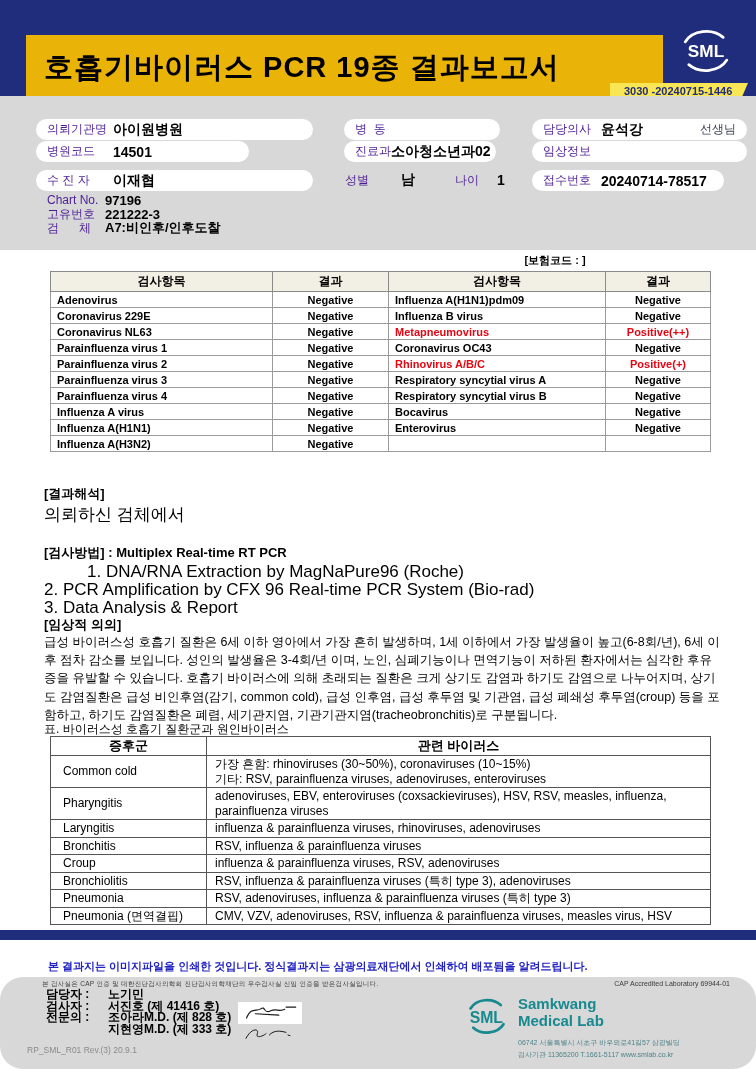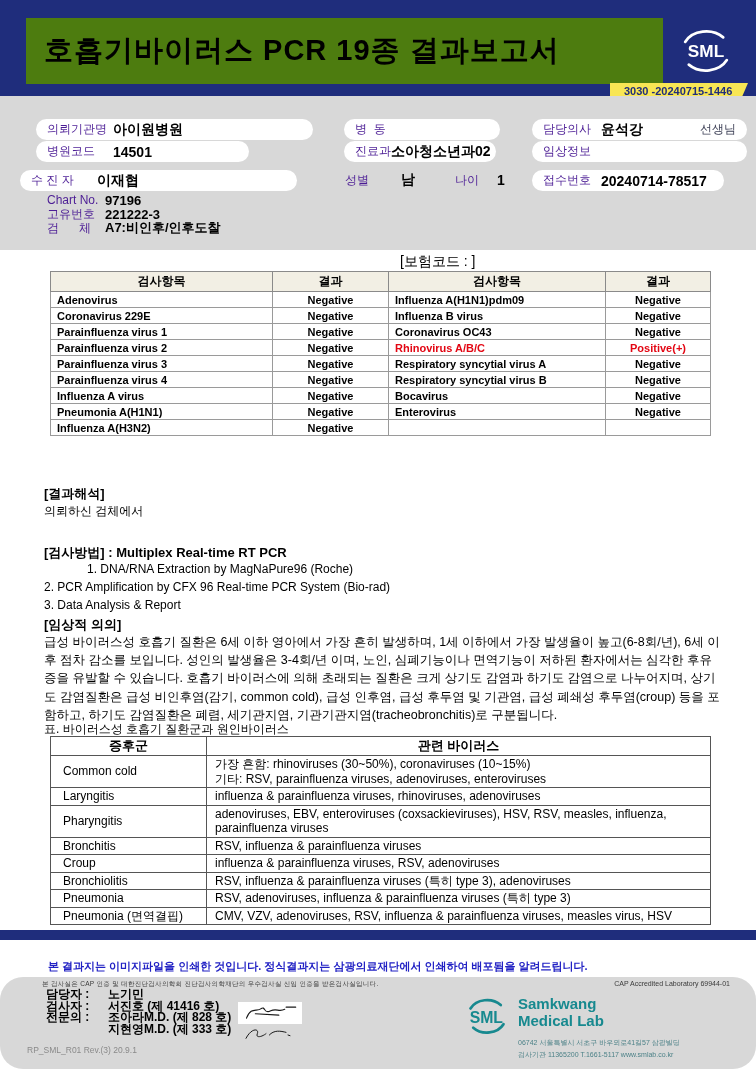--- a/index.html
+++ b/index.html
@@ -1,21 +1,21 @@
 <!DOCTYPE html>
 <html><head>
 <meta charset="utf-8">
 <style>
   * { margin:0; padding:0; box-sizing:border-box; }
   body { background:#e8e8e8; font-family:"Liberation Sans","DejaVu Sans",sans-serif; }
   .page { position:relative; width:756px; height:1069px; background:#ffffff; overflow:hidden; margin:0 auto; }
 
   
   .top-band { position:absolute; left:0; top:0; width:756px; height:96px; background:#1f2d7c; }
-  .title-box { position:absolute; left:26px; top:18px; width:637px; height:66px; background:#4d7c0f; display:flex; align-items:center; padding-left:18px; }
+  .title-box { position:absolute; left:26px; top:35px; width:637px; height:66px; background:#eab308; display:flex; align-items:center; padding-left:18px; }
   .title-box .title { font-size:29px; font-weight:bold; color:#000; letter-spacing:1px; white-space:nowrap; }
   .logo-top { position:absolute; left:676px; top:22px; width:60px; height:58px; }
   .ribbon1 { position:absolute; left:610px; top:83px; width:138px; height:16px; background:#f8e654;
              clip-path:polygon(0 0,100% 0,95% 100%,0 100%); display:flex; align-items:center; padding-left:14px; }
   .ribbon2 { position:absolute; left:610px; top:99px; width:126px; height:16px; background:#eeba00;
              clip-path:polygon(0 0,100% 0,calc(100% - 9px) 50%,100% 100%,0 100%); display:flex; align-items:center; padding-left:14px; }
   .ribbon-text { font-size:11px; font-weight:bold; color:#1f2d7c; white-space:nowrap; }
 
   
   .info-area { position:absolute; left:0; top:96px; width:756px; height:154px; background:#d8d8d8; }
@@ -23,30 +23,30 @@
   .lbl { font-size:12px; color:#4c1d95; white-space:pre; }
   .val { font-size:14px; font-weight:bold; color:#000; white-space:pre; }
   .val-sm { font-size:13px; font-weight:bold; color:#000; white-space:pre;text-align:right; }
   .suffix { font-size:12px; color:#3f4258; margin-left:auto; }
   .plain { position:absolute; display:flex; align-items:center; }
   .white-box { position:absolute; background:#ffffff; border-radius:8px; padding:4px 11px; }
   .wb-row { display:flex; align-items:center; height:16px; }
   .wb-row .lbl { width:60px; }
 
   
-  .ins-code { position:absolute; left:400px; top:253px; width:310px; text-align:left; font-size:14px; font-weight:normal; color:#000; }
+  .ins-code { position:absolute; left:400px; top:253px; width:310px; text-align:center; font-size:11px; font-weight:bold; color:#000; }
   .tbl-wrap { position:absolute; }
   table { border-collapse:collapse; table-layout:fixed; width:100%;padding-left:19px; }
   .results { font-size:11px; }
   .results th { background:#f2efe4; border:1px solid #8a8a8a; font-size:12px; font-weight:bold; height:20px; color:#000; }
   .results td { border:1px solid #9a9a9a; height:16px; padding:1px 6px; font-weight:bold; color:#000; }
   .results td.c-res { text-align:center; }
   .results td.red { color:#e30613; }
   .sec-h { position:absolute; font-size:13px; font-weight:bold; color:#000; }
-  .sec-t { position:absolute; font-size:12px; color:#000; }
+  .sec-t { position:absolute; font-size:17px; color:#000; }
   .para { position:absolute; font-size:12.5px; color:#000; line-height:18.2px; }
   .syn { font-size:12px; }
   .syn th { border:1px solid #555; font-size:13px; font-weight:bold; height:19px; color:#000; background:#fff; }
   .syn td { border:1px solid #555; padding:1px 8px; color:#000; line-height:14.5px; }
   .syn td.syn-name { padding-left:12px; }
 
   
   .bot-bar { position:absolute; left:0; top:930px; width:756px; height:10px; background:#1f2d7c; }
   .notice { position:absolute; left:48px; top:959px; font-size:11px; font-weight:bold; color:#2121c4; }
   .footer { position:absolute; left:0; top:977px; width:756px; height:92px; background:#d8d8d8;border-radius:23px; }
@@ -87,21 +87,21 @@
   <div class="info-area">
 
     <div class="pill" style="left:36px; top:23px; width:277px;">
       <span class="lbl" style="width:66px;">의뢰기관명</span>
       <span class="val">아이원병원</span>
     </div>
     <div class="pill" style="left:36px; top:45px; width:213px;">
       <span class="lbl" style="width:66px;">병원코드</span>
       <span class="val">14501</span>
     </div>
-    <div class="pill" style="left:20px; top:74px; width:277px;">
+    <div class="pill" style="left:36px; top:74px; width:277px;">
       <span class="lbl" style="width:66px;">수 진 자</span>
       <span class="val">이재협</span>
     </div>
     <div class="plain" style="left:47px; top:97px; height:14px;">
       <span class="lbl" style="width:58px;">Chart No.</span>
       <span class="val-sm">97196</span>
     </div>
     <div class="plain" style="left:47px; top:111px; height:14px;">
       <span class="lbl" style="width:58px;">고유번호</span>
       <span class="val-sm">221222-3</span>
@@ -166,20 +166,26 @@
             <td class="c-item">Influenza A(H1N1)pdm09</td>
             <td class="c-res">Negative</td>
           </tr>
           <tr>
             <td class="c-item">Coronavirus 229E</td>
             <td class="c-res">Negative</td>
             <td class="c-item">Influenza B virus</td>
             <td class="c-res">Negative</td>
           </tr>
           <tr>
+            <td class="c-item">Coronavirus NL63</td>
+            <td class="c-res">Negative</td>
+            <td class="c-item red">Metapneumovirus</td>
+            <td class="c-res red">Positive(++)</td>
+          </tr>
+          <tr>
             <td class="c-item">Parainfluenza virus 1</td>
             <td class="c-res">Negative</td>
             <td class="c-item">Coronavirus OC43</td>
             <td class="c-res">Negative</td>
           </tr>
           <tr>
             <td class="c-item">Parainfluenza virus 2</td>
             <td class="c-res">Negative</td>
             <td class="c-item red">Rhinovirus A/B/C</td>
             <td class="c-res red">Positive(+)</td>
@@ -196,21 +202,21 @@
             <td class="c-item">Respiratory syncytial virus B</td>
             <td class="c-res">Negative</td>
           </tr>
           <tr>
             <td class="c-item">Influenza A virus</td>
             <td class="c-res">Negative</td>
             <td class="c-item">Bocavirus</td>
             <td class="c-res">Negative</td>
           </tr>
           <tr>
-            <td class="c-item">Pneumonia A(H1N1)</td>
+            <td class="c-item">Influenza A(H1N1)</td>
             <td class="c-res">Negative</td>
             <td class="c-item">Enterovirus</td>
             <td class="c-res">Negative</td>
           </tr>
           <tr>
             <td class="c-item">Influenza A(H3N2)</td>
             <td class="c-res">Negative</td>
             <td class="c-item"></td>
             <td class="c-res"></td>
           </tr>
@@ -244,30 +250,30 @@
         </thead>
       <tbody>
           <tr>
             <td class="syn-name">Common cold</td>
             <td>
               <div>가장 흔함: rhinoviruses (30~50%), coronaviruses (10~15%)</div>
               <div>기타: RSV, parainfluenza viruses, adenoviruses, enteroviruses</div>
             </td>
           </tr>
           <tr>
-            <td class="syn-name">Laryngitis</td>
-            <td>
-              <div>influenza &amp; parainfluenza viruses, rhinoviruses, adenoviruses</div>
-            </td>
-          </tr>
-          <tr>
             <td class="syn-name">Pharyngitis</td>
             <td>
               <div>adenoviruses, EBV, enteroviruses (coxsackieviruses), HSV, RSV, measles, influenza,</div>
               <div>parainfluenza viruses</div>
+            </td>
+          </tr>
+          <tr>
+            <td class="syn-name">Laryngitis</td>
+            <td>
+              <div>influenza &amp; parainfluenza viruses, rhinoviruses, adenoviruses</div>
             </td>
           </tr>
           <tr>
             <td class="syn-name">Bronchitis</td>
             <td>
               <div>RSV, influenza &amp; parainfluenza viruses</div>
             </td>
           </tr>
           <tr>
             <td class="syn-name">Croup</td>

